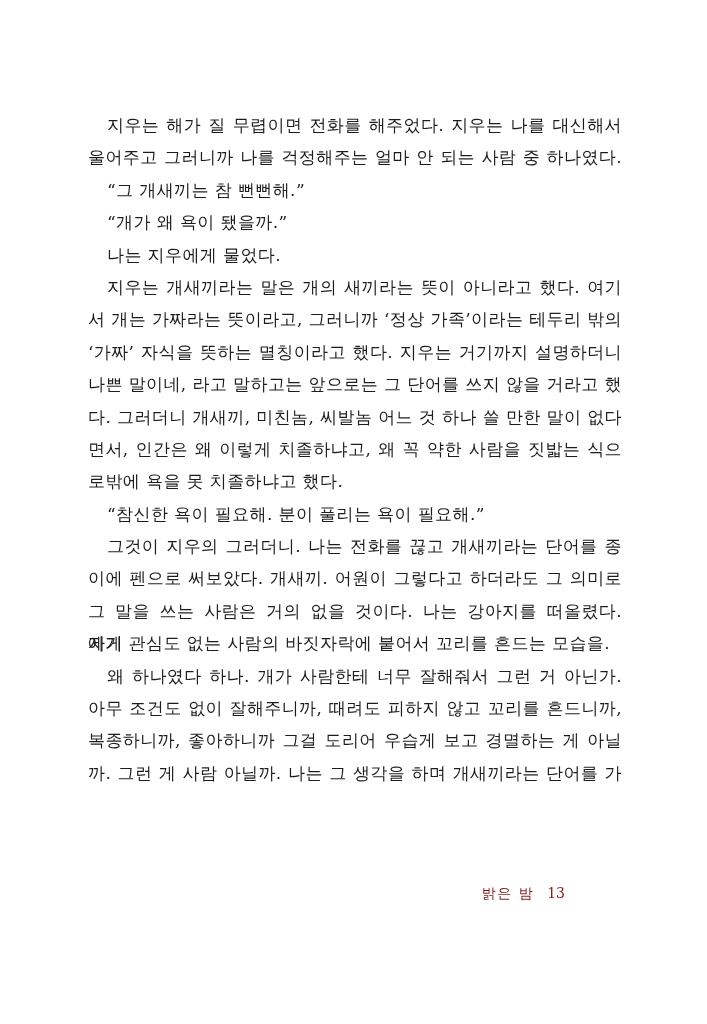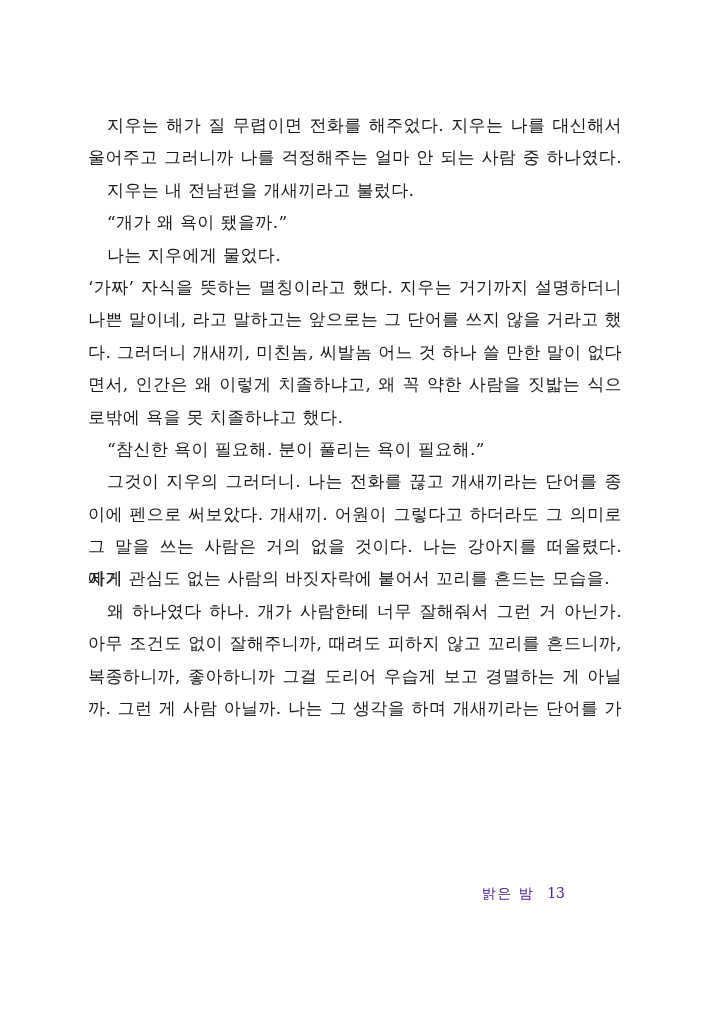--- a/index.html
+++ b/index.html
@@ -34,39 +34,41 @@
     word-break: keep-all;
   }
   .line.indent { text-indent: 19px; }
   .footer {
     position: absolute;
     top: 883px;
     right: 85px;
     font-size: 14px;
     line-height: 20px;
     letter-spacing: 1.5px;
-    color: #4c1d95;
+    color: #7f1d1d;
   }
   .footer .folio {
     margin-left: 13px;
     letter-spacing: 0;
   }
 </style>
 </head>
 <body>
 
 <div class="page">
 
   <div class="text-block">
 
   <p class="line indent fill">지우는 해가 질 무렵이면 전화를 해주었다. 지우는 나를 대신해서</p>
       <p class="line fill">울어주고 그러니까 나를 걱정해주는 얼마 안 되는 사람 중 하나였다.</p>
-      <p class="line indent">지우는 내 전남편을 개새끼라고 불렀다.</p>
+      <p class="line indent">“그 개새끼는 참 뻔뻔해.”</p>
       <p class="line indent">“개가 왜 욕이 됐을까.”</p>
       <p class="line indent">나는 지우에게 물었다.</p>
+      <p class="line indent fill">지우는 개새끼라는 말은 개의 새끼라는 뜻이 아니라고 했다. 여기</p>
+      <p class="line fill">서 개는 가짜라는 뜻이라고, 그러니까 ‘정상 가족’이라는 테두리 밖의</p>
       <p class="line fill">‘가짜’ 자식을 뜻하는 멸칭이라고 했다. 지우는 거기까지 설명하더니</p>
       <p class="line fill">나쁜 말이네, 라고 말하고는 앞으로는 그 단어를 쓰지 않을 거라고 했</p>
       <p class="line fill">다. 그러더니 개새끼, 미친놈, 씨발놈 어느 것 하나 쓸 만한 말이 없다</p>
       <p class="line fill">면서, 인간은 왜 이렇게 치졸하냐고, 왜 꼭 약한 사람을 짓밟는 식으</p>
       <p class="line">로밖에 욕을 못 치졸하냐고 했다.</p>
       <p class="line indent">“참신한 욕이 필요해. 분이 풀리는 욕이 필요해.”</p>
       <p class="line indent fill">그것이 지우의 그러더니. 나는 전화를 끊고 개새끼라는 단어를 종</p>
       <p class="line fill">이에 펜으로 써보았다. 개새끼. 어원이 그렇다고 하더라도 그 의미로</p>
       <p class="line fill">그 말을 쓰는 사람은 거의 없을 것이다. 나는 강아지를 떠올렸다. 자기</p>
       <p class="line">에게 관심도 없는 사람의 바짓자락에 붙어서 꼬리를 흔드는 모습을.</p>

